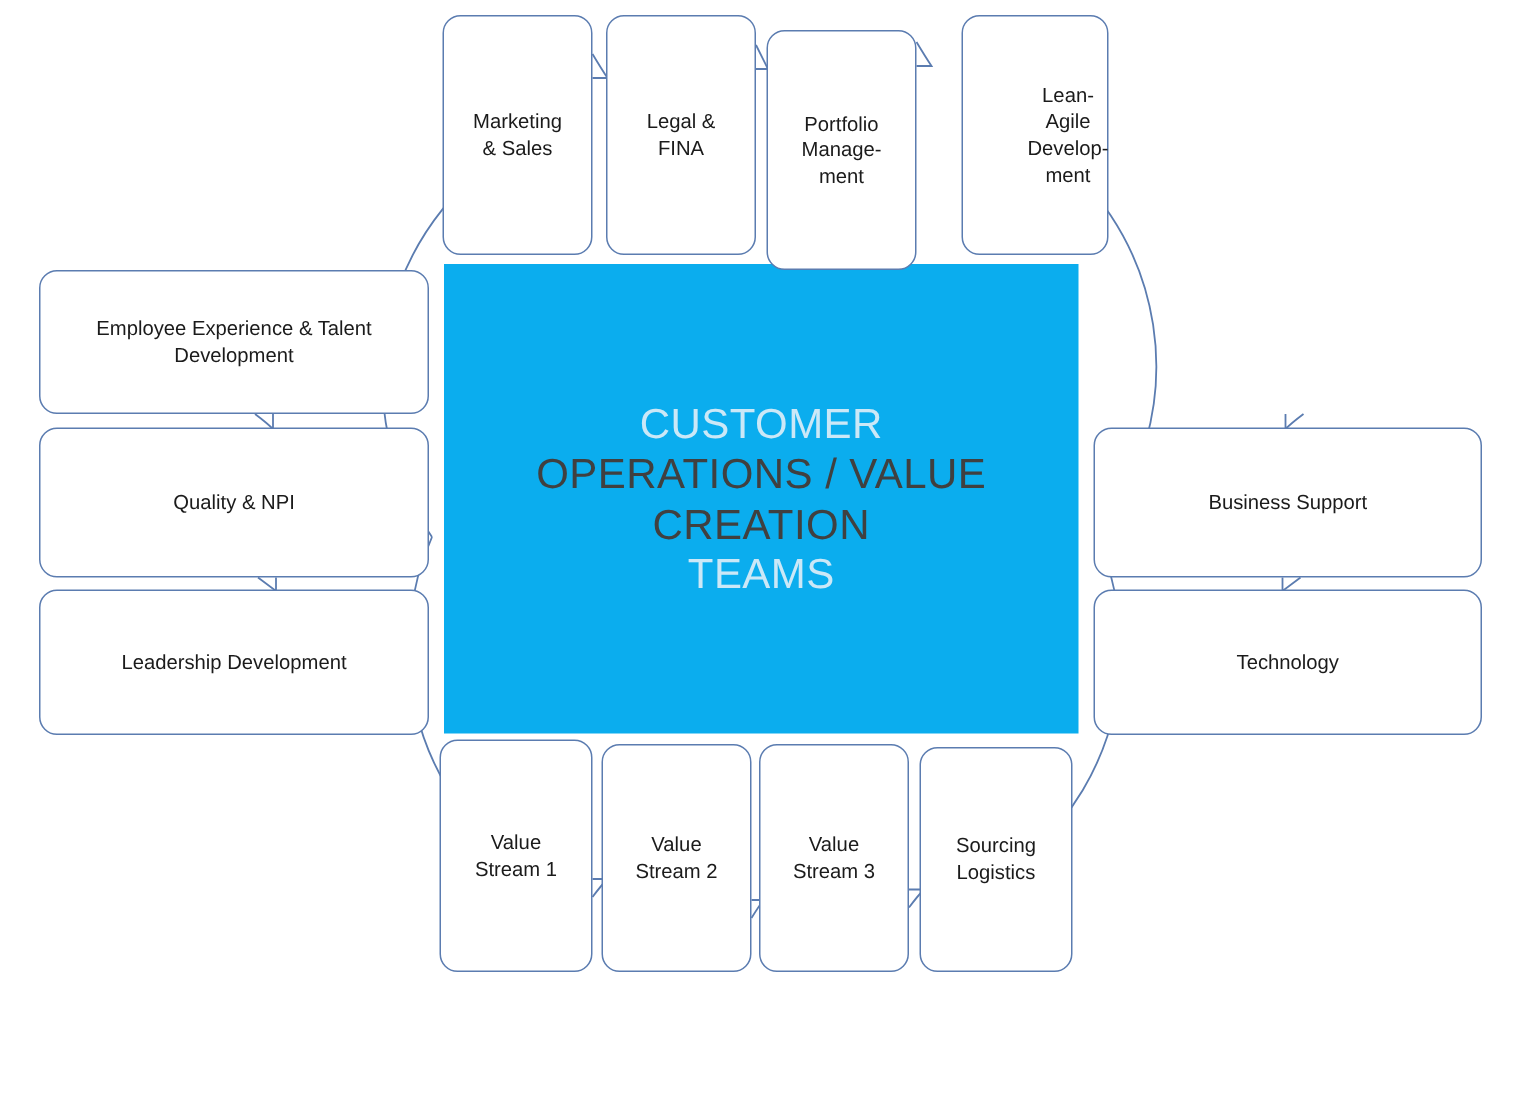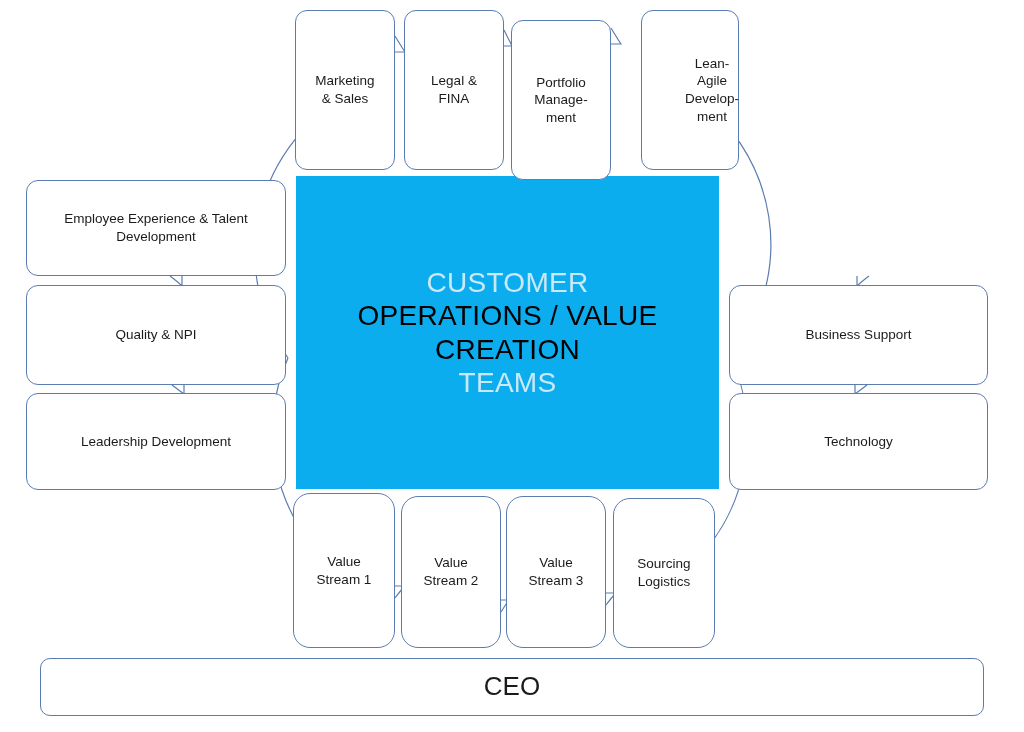--- a/index.html
+++ b/index.html
@@ -54,21 +54,21 @@
   
   .side-node { font-size: 13.5px; }
   #n-employee    { left: 26px;  top: 180px; width: 260px; height: 96px; }
   #n-quality     { left: 26px;  top: 285px; width: 260px; height: 100px; }
   #n-leadership  { left: 26px;  top: 393px; width: 260px; height: 97px; }
   
   #n-sourcing    { left: 729px; top: 180px; width: 259px; height: 96px; }
   #n-bizsupport  { left: 729px; top: 285px; width: 259px; height: 100px; }
   #n-technology  { left: 729px; top: 393px; width: 259px; height: 97px; }
   
-  .bot-node { font-size: 13.5px; border-radius: 17px; }
+  .bot-node { font-size: 13.5px; }
   #n-vs1         { left: 293px; top: 493px; width: 102px; height: 155px; }
   #n-vs2         { left: 401px; top: 496px; width: 100px; height: 152px; }
   #n-vs3         { left: 506px; top: 496px; width: 100px; height: 152px; }
   #n-intlog      { left: 613px; top: 498px; width: 102px; height: 150px; }
   
   #n-ceo {
     left: 40px; top: 658px; width: 944px; height: 58px;
     border-radius: 10px;
     font-size: 26px;
   }
@@ -85,21 +85,21 @@
     z-index: 2;
     text-align: center;
     line-height: 1.19;
   }
   #n-center .cline {
     display: block;
     font-size: 28px;
     letter-spacing: 0.3px;
   }
   #n-center .dim    { color: #cbe8f7; }
-  #n-center .bright { color: #000000; }
+  #n-center .bright { color: #404040; }
 </style>
 </head>
 <body>
 
 <div id="canvas">
 
   <svg id="arc-layer" viewBox="0 0 1024 732" xmlns="http://www.w3.org/2000/svg">
     <g fill="none" stroke="#5b7cb0" stroke-width="1.2">
 
       <path d="M 288,358 A 182,182 0 0 1 351,93"></path>
@@ -181,17 +181,14 @@
   </div>
   <div class="node bot-node" id="n-vs3">
     <span class="lbl">Value
 Stream 3</span>
   </div>
   <div class="node bot-node" id="n-intlog">
     <span class="lbl">Sourcing
 Logistics</span>
   </div>
 
-  <div class="node" id="n-ceo">
-    <span class="lbl">CEO</span>
-  </div>
 
 </div>
 
 </body></html>

